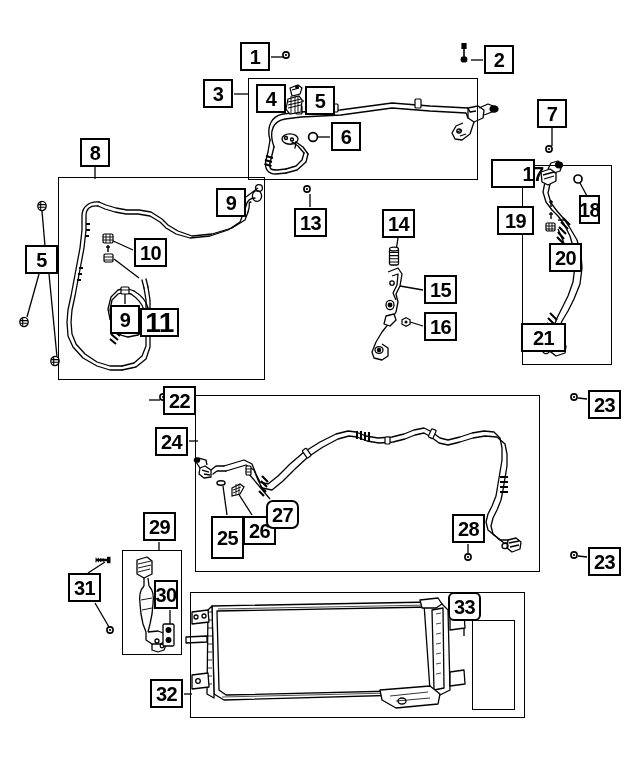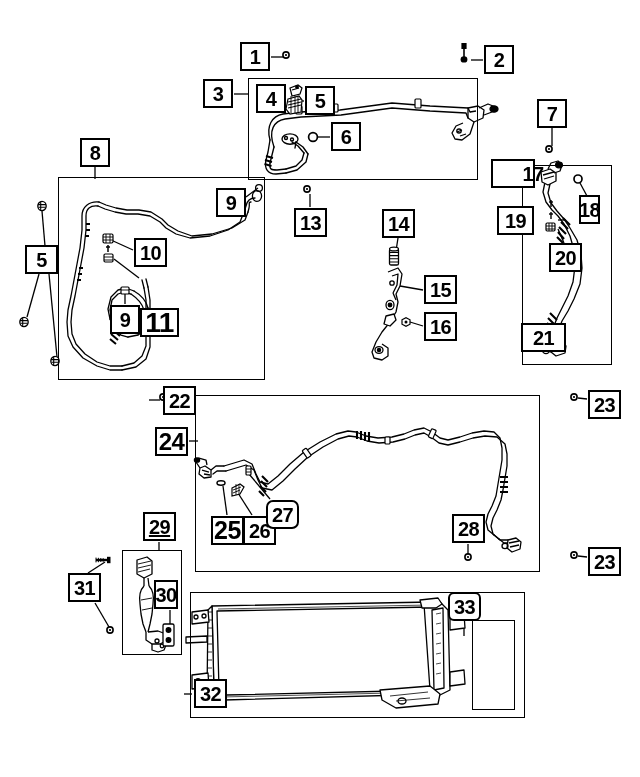--- a/index.html
+++ b/index.html
@@ -474,25 +474,25 @@
   <div class="callout" style="left:382px;top:209px;width:33px;height:29px;font-size:20px;">14</div>
   <div class="callout" style="left:424px;top:275px;width:33px;height:29px;font-size:20px;">15</div>
   <div class="callout" style="left:424px;top:312px;width:33px;height:29px;font-size:20px;">16</div>
   <div class="callout" style="left:491px;top:159px;width:33px;height:29px;font-size:20px;padding-left:40px;">17</div>
   <div class="callout" style="left:579px;top:195px;width:21px;height:29px;font-size:20px;">18</div>
   <div class="callout" style="left:497px;top:206px;width:37px;height:29px;font-size:20px;">19</div>
   <div class="callout" style="left:549px;top:243px;width:33px;height:29px;font-size:20px;">20</div>
   <div class="callout" style="left:521px;top:323px;width:45px;height:29px;font-size:20px;">21</div>
   <div class="callout" style="left:115px;top:386px;width:33px;height:29px;font-size:20px;margin-left:48px;">22</div>
   <div class="callout" style="left:588px;top:390px;width:33px;height:29px;font-size:20px;">23</div>
-  <div class="callout" style="left:155px;top:427px;width:33px;height:29px;font-size:24px;">24</div>
-  <div class="callout" style="left:211px;top:516px;width:33px;height:29px;font-size:25px;text-align:right;">25</div>
+  <div class="callout" style="left:155px;top:427px;width:33px;height:29px;font-size:20px;">24</div>
+  <div class="callout" style="left:211px;top:516px;width:33px;height:43px;font-size:20px;text-align:right;">25</div>
   <div class="callout" style="left:243px;top:516px;width:33px;height:29px;font-size:20px;">26</div>
   <div class="callout" style="left:266px;top:500px;width:33px;height:29px;font-size:20px;border-radius:7px;">27</div>
   <div class="callout" style="left:452px;top:514px;width:33px;height:29px;font-size:20px;">28</div>
   <div class="callout" style="left:588px;top:547px;width:33px;height:29px;font-size:20px;">23</div>
-  <div class="callout" style="left:143px;top:512px;width:33px;height:29px;font-size:20px;text-decoration:underline;">29</div>
+  <div class="callout" style="left:143px;top:512px;width:33px;height:29px;font-size:20px;">29</div>
   <div class="callout" style="left:154px;top:580px;width:24px;height:29px;font-size:20px;">30</div>
   <div class="callout" style="left:68px;top:573px;width:33px;height:29px;font-size:20px;">31</div>
-  <div class="callout" style="left:150px;top:679px;width:33px;height:29px;font-size:20px;margin-left:44px;">32</div>
+  <div class="callout" style="left:150px;top:679px;width:33px;height:29px;font-size:20px;">32</div>
   <div class="callout" style="left:448px;top:592px;width:33px;height:29px;font-size:20px;border-radius:6px;">33</div>
 
 </div>
 
 </body></html>

